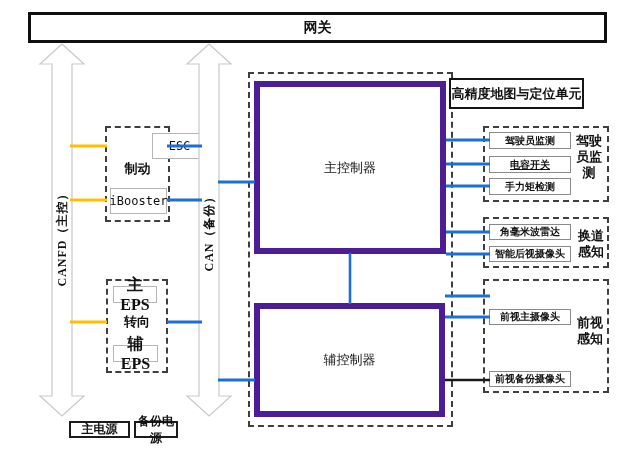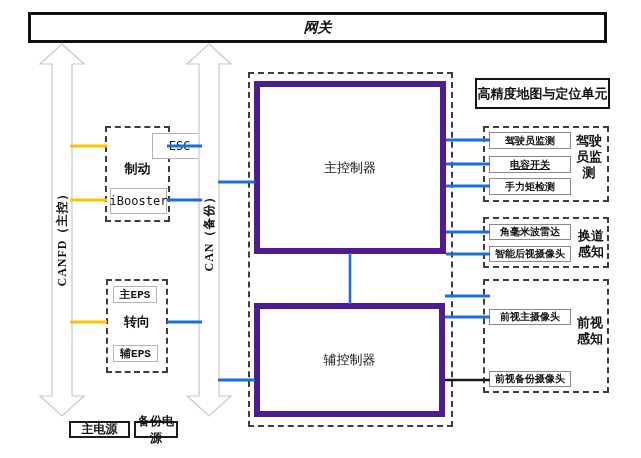--- a/index.html
+++ b/index.html
@@ -5,28 +5,28 @@
   * { margin:0; padding:0; box-sizing:border-box; }
   html,body { background:#ffffff; }
   .canvas {
     position:relative; width:641px; height:458px; background:#fff;
     font-family:"Liberation Serif","DejaVu Serif",serif; color:#111; overflow:hidden;
   }
   .box {
     position:absolute; display:flex; align-items:center; justify-content:center;
     background:#fff; z-index:1; text-align:center;
   }
-  .b-heavy  { border:3px solid #101010; font-size:14px; font-weight:bold;font-style:italic; }
+  .b-heavy  { border:3px solid #101010; font-size:14px; font-weight:bold; }
   .b-med    { border:2px solid #141414; font-size:13px; font-weight:bold; }
   .b-pwr    { border:2px solid #1c1c1c; font-size:12px; font-weight:bold; }
   .b-ctrl   { border:6px solid #4c1d95; font-size:13px; }
   .b-light  { border:1px solid #b5b5b5; font-size:12px; }
   .sensor   { border:1px solid #8a8a8a; font-size:10px; font-weight:bold; }
   .mono     { font-family:"DejaVu Sans Mono","Liberation Mono",monospace; }
-  .cjk11    { font-size:11px; font-weight:bold;font-family:Liberation Mono, monospace; }
+  .cjk11    { font-size:16px; font-weight:bold; }
   .dashed {
     position:absolute; border:2px dashed #3e3e3e; background:transparent; z-index:0;
   }
   .label {
     position:absolute; display:flex; align-items:center; justify-content:center;
     font-weight:bold; font-size:13px; z-index:1;
   }
   .glabel {
     line-height:16px; text-align:center; word-break:break-all;
   }
@@ -97,21 +97,21 @@
   </div>
 
   <div class="dashed" style="left:248px; top:72px; width:205px; height:355px;"></div>
   <div class="box b-ctrl" style="left:254px; top:81px; width:192px; height:173px;">
     <span>主控制器</span>
   </div>
   <div class="box b-ctrl" style="left:254px; top:303px; width:191px; height:114px;">
     <span>辅控制器</span>
   </div>
 
-  <div class="box b-med" style="left:475px; top:78px; width:135px; height:31px;">
+  <div class="box b-med" style="left:449px; top:78px; width:135px; height:31px;">
     <span>高精度地图与定位单元</span>
   </div>
 
   <div class="dashed" style="left:483px; top:126px; width:126px; height:76px;"></div>
   <div class="box sensor" style="left:489px; top:132px; width:82px; height:17px;">
     <span>驾驶员监测</span>
   </div>
   <div class="box sensor" style="left:489px; top:156px; width:82px; height:17px;text-decoration:underline;">
     <span>电容开关</span>
   </div>

